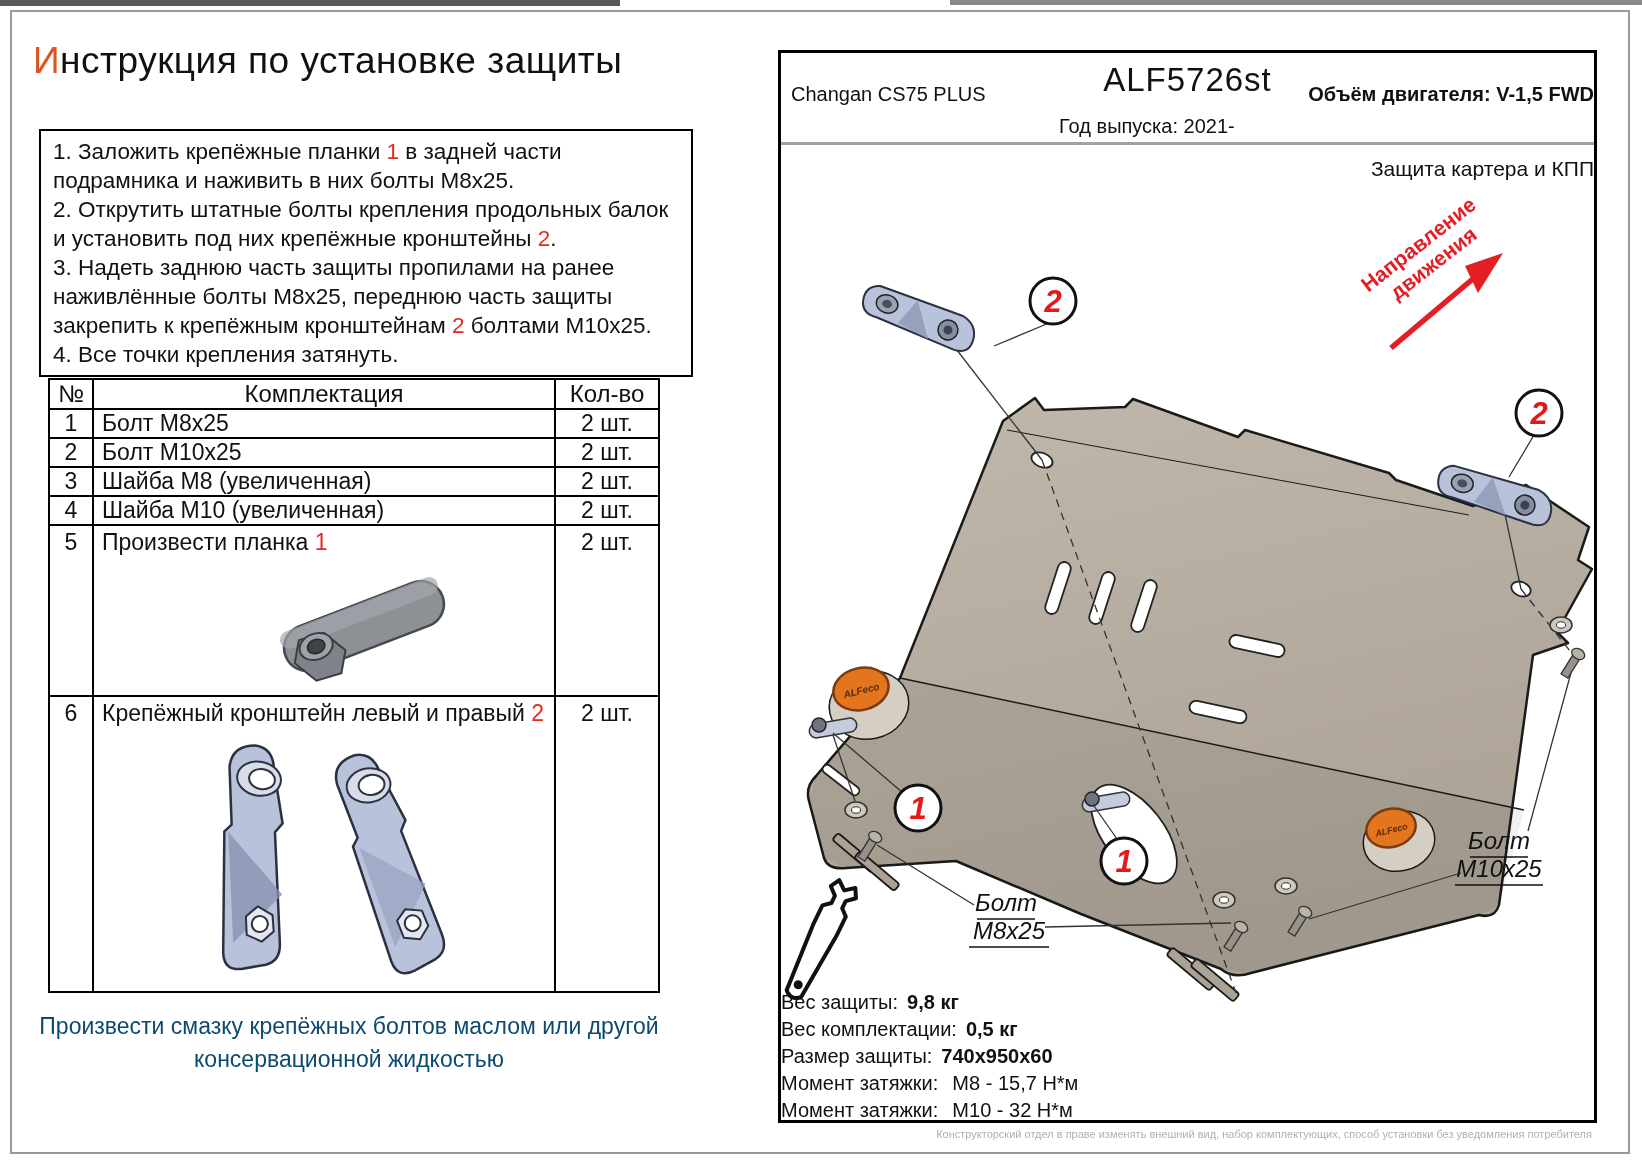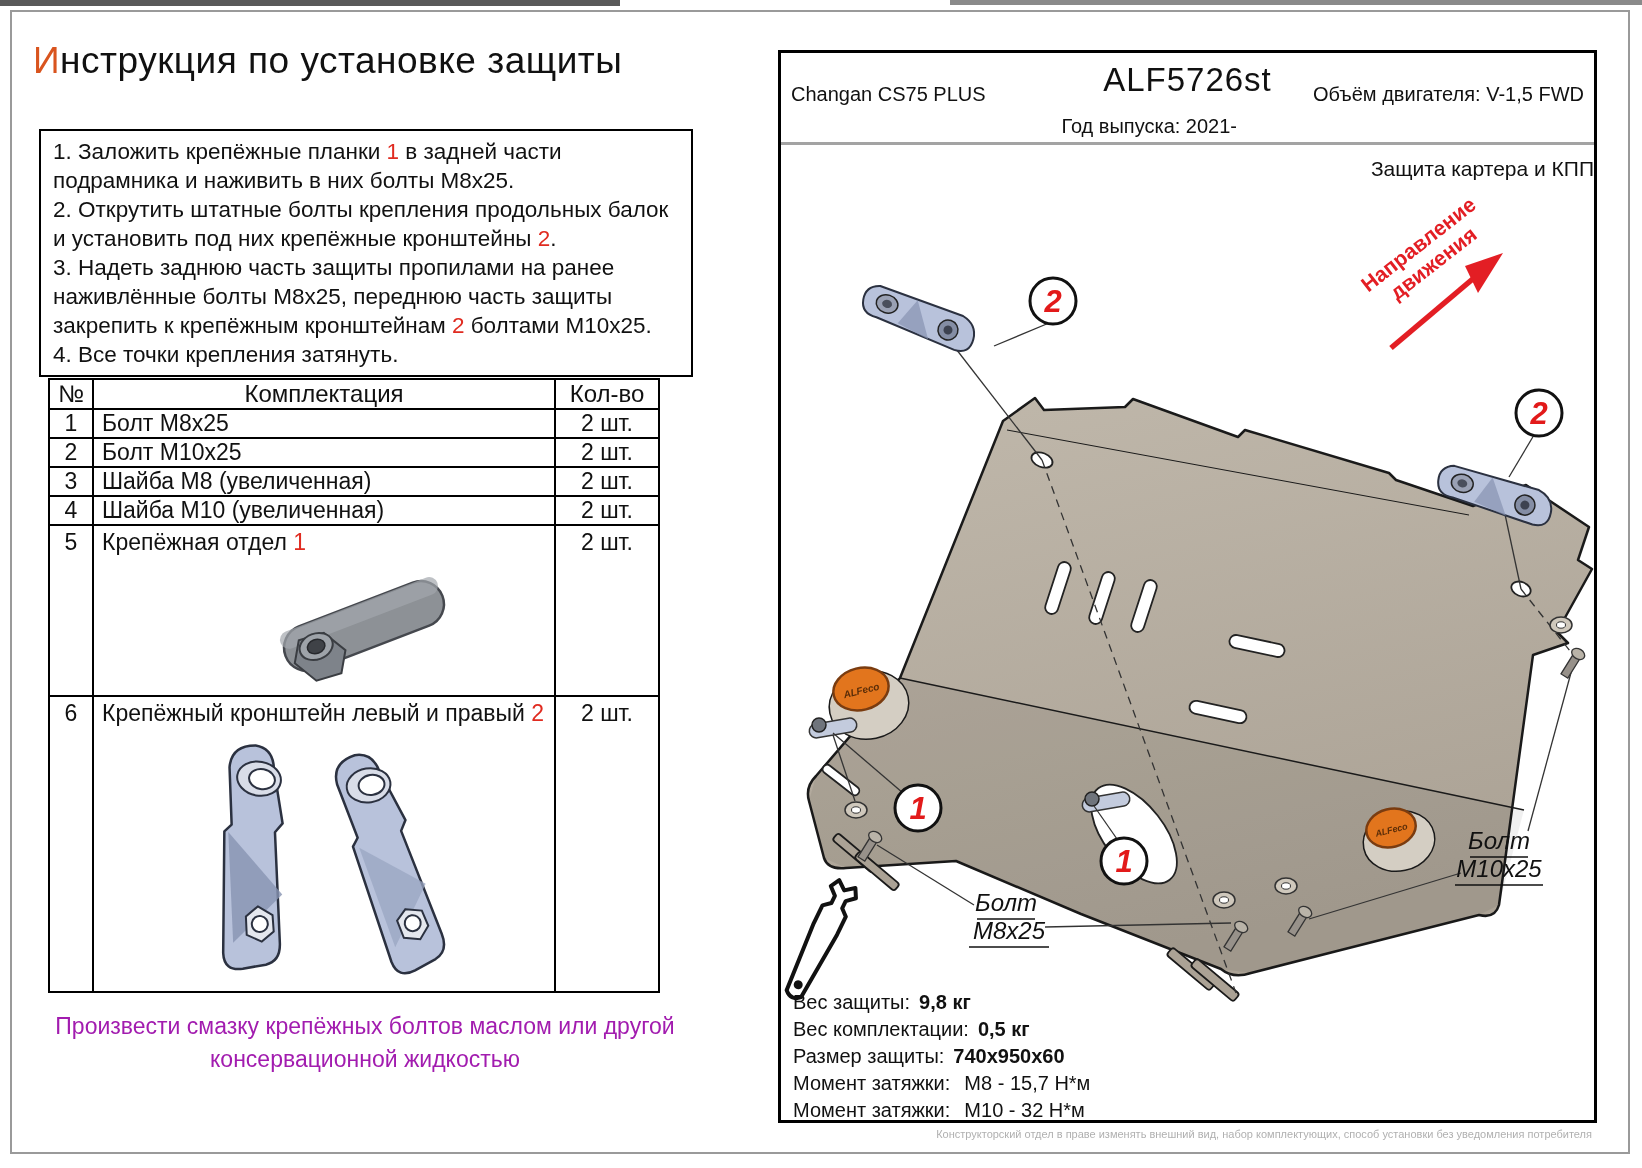--- a/index.html
+++ b/index.html
@@ -16,34 +16,34 @@
   .red{color:#e02b20;}
   
   #parts{position:absolute;left:48px;top:378px;border-collapse:collapse;table-layout:fixed;
          font-size:23px;}
   #parts td,#parts th{border:2px solid #000;padding:0 8px;font-weight:normal;}
   #parts th{font-size:24px;}
   #parts .c{text-align:center;padding:0 2px;}
   #parts .top{vertical-align:top;padding-top:3px;}
   .partimg{display:block;}
   
-  #note{position:absolute;left:40px;top:1010px;width:650px;text-align:center;
-        color:#a21caf;font-size:23px;line-height:33px;}
+  #note{position:absolute;left:24px;top:1010px;width:650px;text-align:center;
+        color:#0c4a6e;font-size:23px;line-height:33px;}
   
   #panel{position:absolute;left:778px;top:50px;width:813px;height:1067px;border:3px solid #000;}
   #panel-header{position:absolute;left:0;top:0;width:100%;height:89px;border-bottom:3px solid #a3a3a3;}
   #code{text-align:center;font-size:33px;margin-top:8px;letter-spacing:1px;}
   #meta{position:absolute;left:0;bottom:4px;width:100%;display:flex;font-size:20px;}
   #meta .m1{margin-left:10px;}
   #meta .m2{margin-left:auto;margin-right:auto;margin-top:32px;}
-  #meta .m3{margin-right:10px;}
+  #meta .m3{font-weight:bold;}
   #subtitle{position:absolute;left:0;top:104px;width:100%;text-align:right;font-size:21px;}
   #drawing{position:absolute;left:0;top:0;}
   
-  #specs{position:absolute;left:12px;top:936px;font-size:20px;line-height:27px;white-space:nowrap;}
+  #specs{position:absolute;left:0;top:936px;font-size:20px;line-height:27px;white-space:nowrap;}
   #specs .v{margin-left:9px;}
   #specs .b{font-weight:bold;}
   
   #footer{position:absolute;top:1128px;right:50px;font-size:11px;color:#b0b0b0;}
   svg text{font-family:"Liberation Sans",sans-serif;}
 </style>
 </head>
 <body>
 
 <div id="page">
@@ -90,21 +90,21 @@
       <td class="c">2 шт.</td>
     </tr>
     <tr style="height:29px">
       <td class="c">4</td>
       <td>Шайба М10 (увеличенная)</td>
       <td class="c">2 шт.</td>
     </tr>
     <tr style="height:171px">
       <td class="c top">5</td>
       <td class="top">
-        <span>Крепёжная отдел </span><span class="red">1</span>
+        <span>Произвести планка </span><span class="red">1</span>
         
         <svg class="partimg" width="220" height="130" viewBox="0 0 220 130" style="margin:4px 0 0 150px">
           <g transform="translate(112,66) rotate(-21)">
             <rect x="-84" y="-23" width="168" height="46" rx="23" fill="#8d9196" stroke="#45484e" stroke-width="2.5"></rect>
             <rect x="-84" y="-23" width="168" height="18" rx="9" fill="#a2a6ac" opacity="0.7"></rect>
             <polygon points="-78,10 -64,34 -38,36 -26,16 -40,-8 -66,-10" fill="#7e838a" stroke="#3a3d42" stroke-width="2"></polygon>
             <ellipse cx="-52" cy="2" rx="17" ry="13" fill="#9ea3a9" stroke="#3a3d42" stroke-width="2"></ellipse>
             <ellipse cx="-52" cy="2" rx="9" ry="7" fill="#3f4247" stroke="#26282c" stroke-width="1.5"></ellipse>
           </g>
         </svg>

